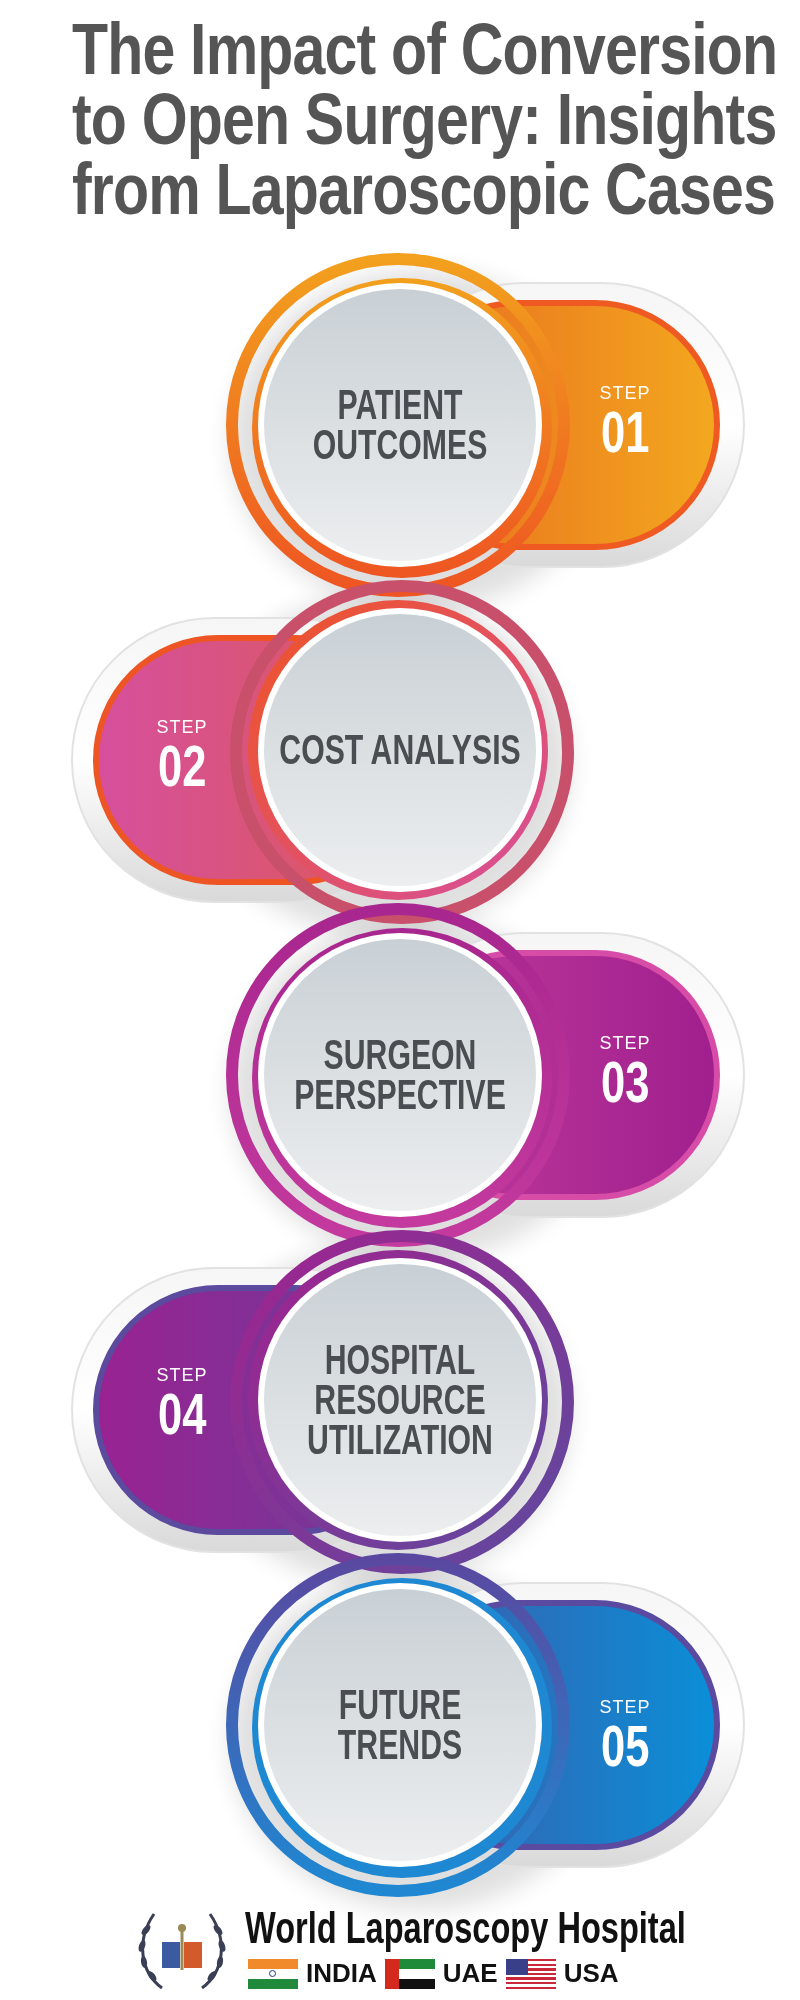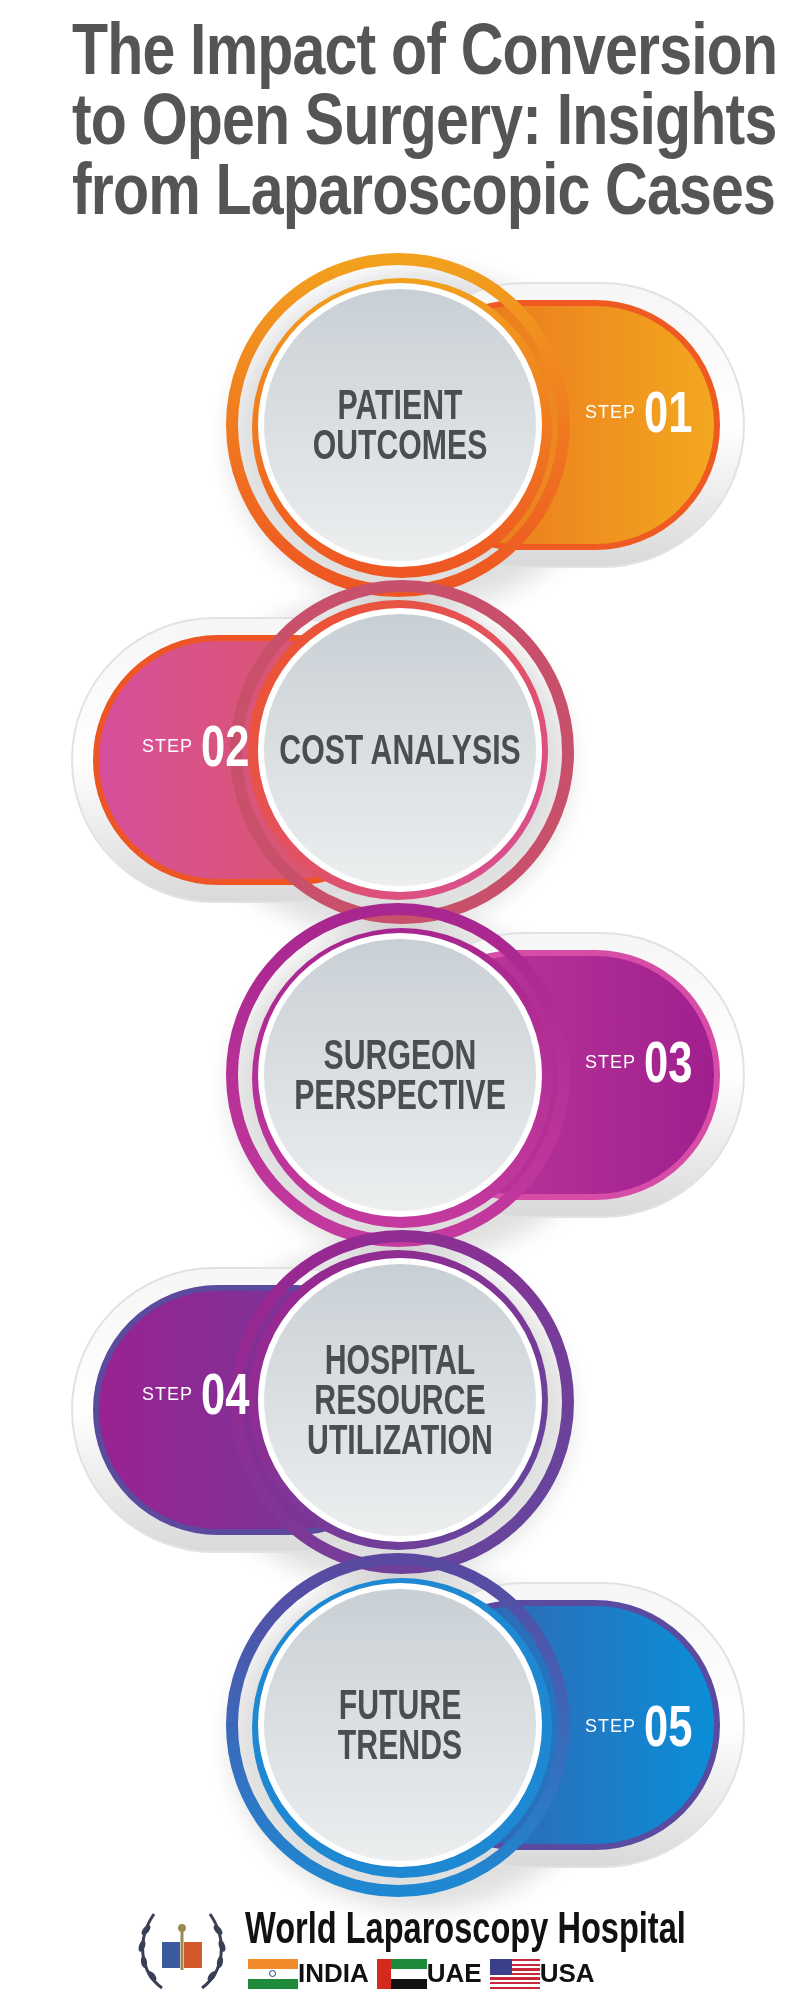--- a/index.html
+++ b/index.html
@@ -13,32 +13,32 @@
   .title div { white-space:nowrap; }
   svg.bg { position:absolute; left:0; top:0; }
   .label {
     position:absolute; text-align:center; color:#4a4d52;
     font-family:"Liberation Sans", sans-serif; font-weight:bold;
     font-size:42px; line-height:40px; transform:scaleX(0.72);
     display:flex; flex-direction:column; align-items:center; justify-content:center;
   }
   .step {
     position:absolute; text-align:center; color:#ffffff;
-    display:flex; flex-direction:row; align-items:center;
+    display:flex; flex-direction:column; align-items:center;
   }
   .step .word { font-family:"Liberation Sans", sans-serif; font-size:18px; letter-spacing:1px; line-height:20px; }
   .step .num { font-family:"Liberation Sans", sans-serif; font-weight:bold; font-size:58px; line-height:58px; transform:scaleX(0.75); }
   .footer { position:absolute; left:130px; top:1900px; width:560px; height:100px;text-decoration:underline; }
   .logo { position:absolute; left:2px; top:0px; width:100px; height:96px; }
   .brand {
     position:absolute; left:115px; top:4px; font-family:"Liberation Sans", sans-serif; font-weight:bold;
     font-size:44px; line-height:48px; color:#111; white-space:nowrap; transform:scaleX(0.74); transform-origin:left top;
   }
   .countries { position:absolute; left:118px; top:58px; display:flex; align-items:center; gap:8px; }
-  .country { display:flex; align-items:center; gap:0; }
+  .country { display:flex; align-items:center; gap:8px; }
   .country span { font-family:"Liberation Sans", sans-serif; font-weight:bold; font-size:26px; color:#111; }
   .flag { width:50px; height:30px; position:relative; overflow:hidden; }
 </style>
 </head>
 <body>
 
 <svg class="bg" width="800" height="2000" viewBox="0 0 800 2000">
   <defs>
     <linearGradient id="g1" x1="0" y1="0" x2="1" y2="0">
         <stop offset="0" stop-color="#e86a1e"></stop>

